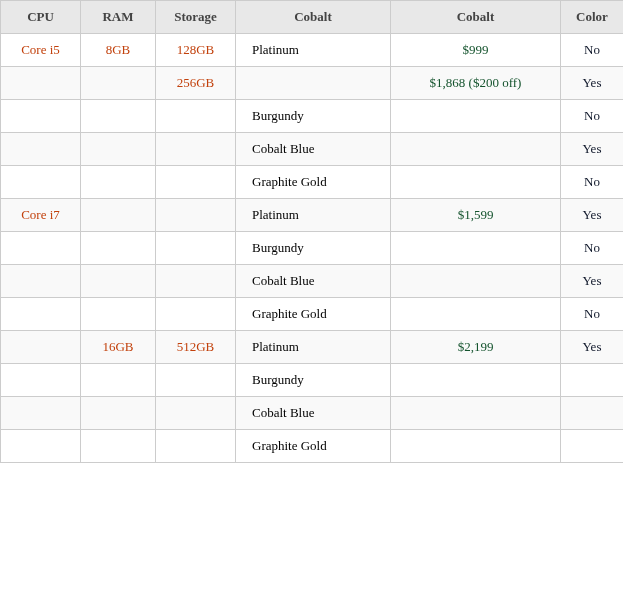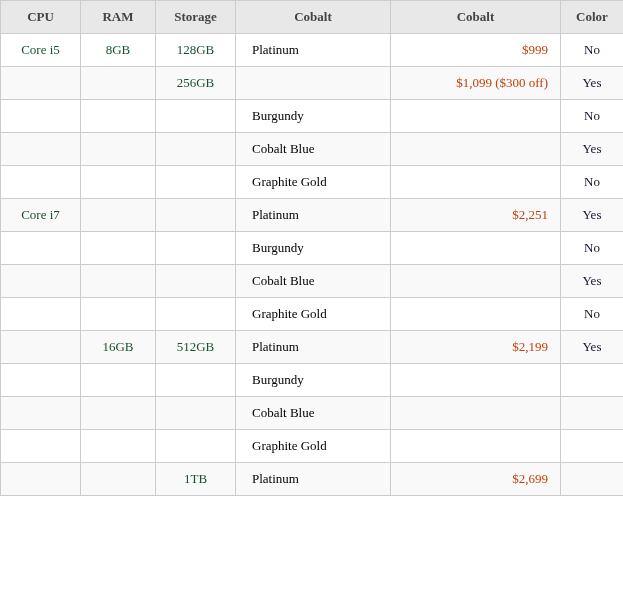--- a/index.html
+++ b/index.html
@@ -26,30 +26,30 @@
       font-weight: bold;
       text-align: center;
       color: #444;
     }
     td {
       background-color: #fff;
       text-align: center;
     }
     td.cpu-cell, td.ram-cell, td.storage-cell {
       font-weight: normal;
-      color: #14532d;
+      color: #c2410c;
     }
     td.color-cell {
       color: #000000;
       text-align: left;
       padding-left: 16px;
     }
     td.price-cell {
-      color: #c2410c;
-      text-align: right;
+      color: #14532d;
+      text-align: center;
     }
     td.stock-cell {
       color: #0f172a;
     }
     tr:nth-child(even) td {
       background-color: #f9f9f9;
     }
     tr:nth-child(odd) td {
       background-color: #ffffff;
     }
@@ -89,21 +89,21 @@
         <td class="storage-cell">128GB</td>
         <td class="color-cell">Platinum</td>
         <td class="price-cell">$999</td>
         <td class="stock-cell">No</td>
       </tr>
       <tr>
         <td class="cpu-cell"></td>
         <td class="ram-cell"></td>
         <td class="storage-cell">256GB</td>
         <td class="color-cell"></td>
-        <td class="price-cell">$1,099 ($300 off)</td>
+        <td class="price-cell">$1,868 ($200 off)</td>
         <td class="stock-cell">Yes</td>
       </tr>
       <tr>
         <td class="cpu-cell"></td>
         <td class="ram-cell"></td>
         <td class="storage-cell"></td>
         <td class="color-cell">Burgundy</td>
         <td class="price-cell"></td>
         <td class="stock-cell">No</td>
       </tr>
@@ -121,21 +121,21 @@
         <td class="storage-cell"></td>
         <td class="color-cell">Graphite Gold</td>
         <td class="price-cell"></td>
         <td class="stock-cell">No</td>
       </tr>
       <tr>
         <td class="cpu-cell">Core i7</td>
         <td class="ram-cell"></td>
         <td class="storage-cell"></td>
         <td class="color-cell">Platinum</td>
-        <td class="price-cell">$2,251</td>
+        <td class="price-cell">$1,599</td>
         <td class="stock-cell">Yes</td>
       </tr>
       <tr>
         <td class="cpu-cell"></td>
         <td class="ram-cell"></td>
         <td class="storage-cell"></td>
         <td class="color-cell">Burgundy</td>
         <td class="price-cell"></td>
         <td class="stock-cell">No</td>
       </tr>
@@ -180,22 +180,14 @@
         <td class="stock-cell"></td>
       </tr>
       <tr>
         <td class="cpu-cell"></td>
         <td class="ram-cell"></td>
         <td class="storage-cell"></td>
         <td class="color-cell">Graphite Gold</td>
         <td class="price-cell"></td>
         <td class="stock-cell"></td>
       </tr>
-      <tr>
-        <td class="cpu-cell"></td>
-        <td class="ram-cell"></td>
-        <td class="storage-cell">1TB</td>
-        <td class="color-cell">Platinum</td>
-        <td class="price-cell">$2,699</td>
-        <td class="stock-cell"></td>
-      </tr>
     </tbody>
 </table>
 
 </body></html>

